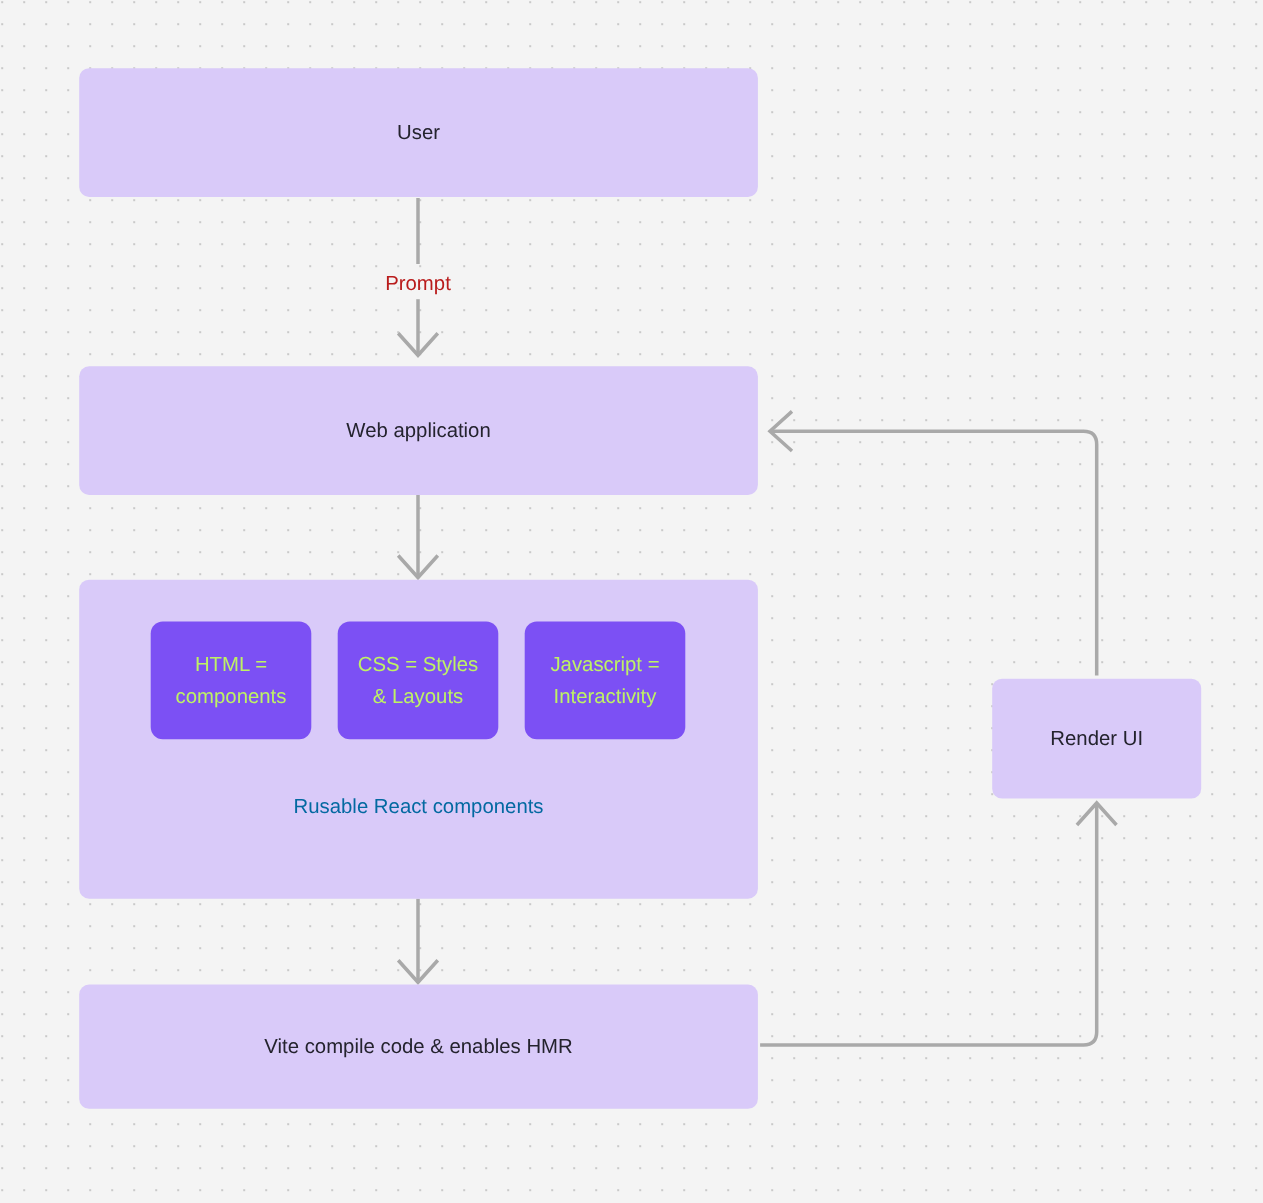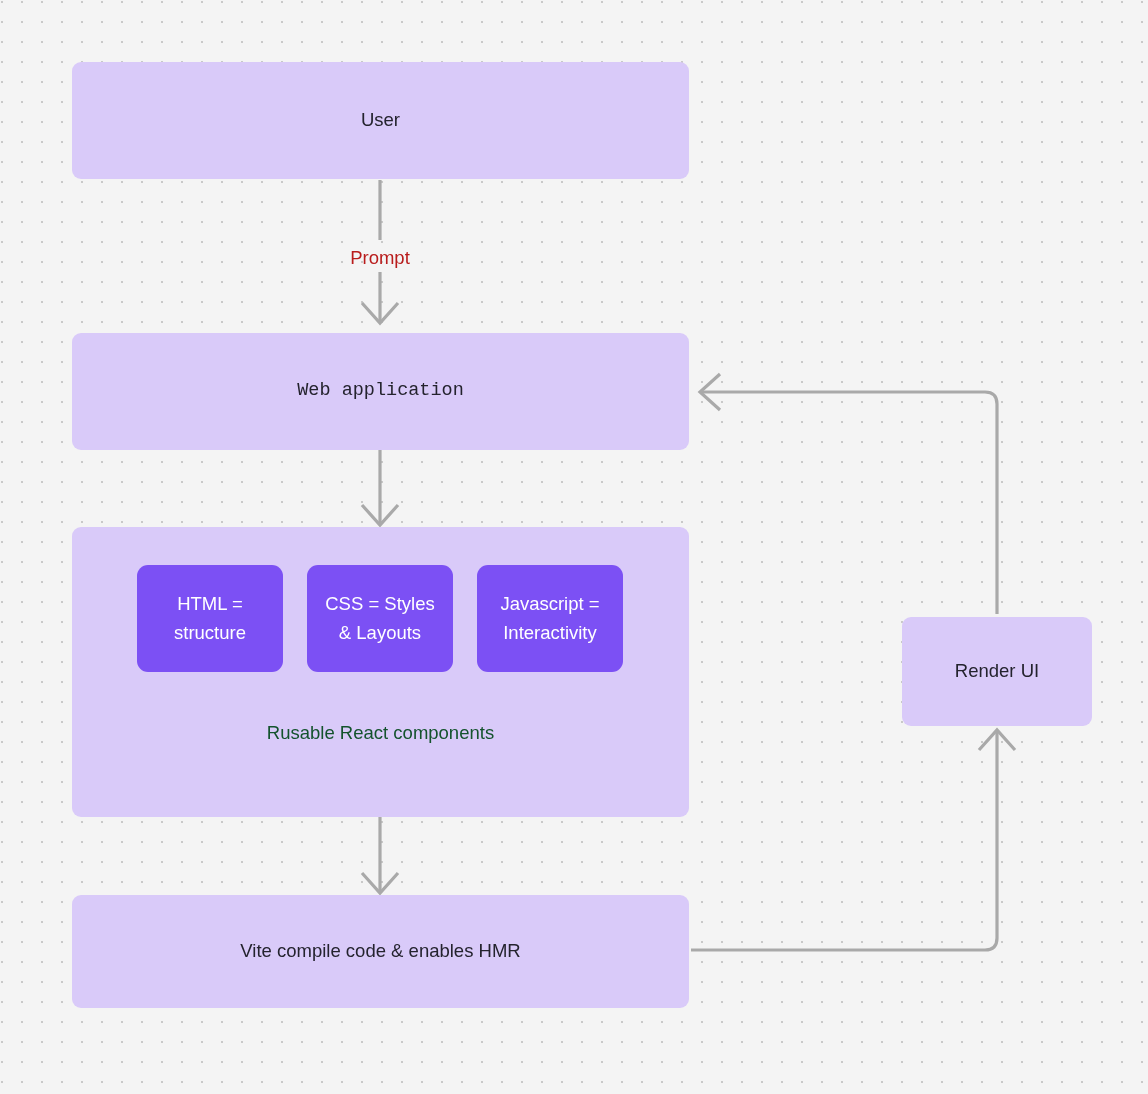--- a/index.html
+++ b/index.html
@@ -35,37 +35,37 @@
     border-radius: 9px;
   }
   .node-light {
     background: #d9caf9;
     color: #24232e;
     font-size: 18.5px;
     line-height: 1.55;
   }
   .node-accent {
     background: #7c50f4;
-    color: #ffffff;
+    color: #bef264;
     font-size: 18.5px;
     line-height: 1.55;
     border-radius: 11px;
   }
   .node-group {
     position: absolute;
     box-sizing: border-box;
     background: #d9caf9;
     border-radius: 9px;
   }
   .group-caption {
     position: absolute;
     left: 0;
     width: 100%;
     text-align: center;
-    color: #14532d;
+    color: #0369a1;
     font-size: 18.5px;
     line-height: 1.55;
   }
   .edge-label {
     position: absolute;
     color: #b91c1c;
     font-size: 18.5px;
     line-height: 1.4;
     text-align: center;
     white-space: nowrap;
@@ -127,28 +127,28 @@
       <path class="edge-head" d="M 720 374 L 700 392 L 720 410"></path>
     </g>
   </svg>
 
   <div class="node node-light" style="left:72px; top:62px; width:617px; height:117px;">
     <span>User</span>
   </div>
 
   <div class="edge-label" style="left:330px; top:245px; width:100px;">Prompt</div>
 
-  <div class="node node-light" style="left:72px; top:333px; width:617px; height:117px;font-family:Liberation Mono, monospace;">
+  <div class="node node-light" style="left:72px; top:333px; width:617px; height:117px;">
     <span>Web application</span>
   </div>
 
   <div class="node-group" style="left:72px; top:527px; width:617px; height:290px;">
 
     <div class="node node-accent" style="left:65px; top:38px; width:146px; height:107px;">
-      <span><span>HTML =</span><br><span>structure</span></span>
+      <span><span>HTML =</span><br><span>components</span></span>
     </div>
 
     <div class="node node-accent" style="left:235px; top:38px; width:146px; height:107px;">
       <span><span>CSS = Styles</span><br><span>&amp; Layouts</span></span>
     </div>
 
     <div class="node node-accent" style="left:405px; top:38px; width:146px; height:107px;">
       <span><span>Javascript =</span><br><span>Interactivity</span></span>
     </div>
 

